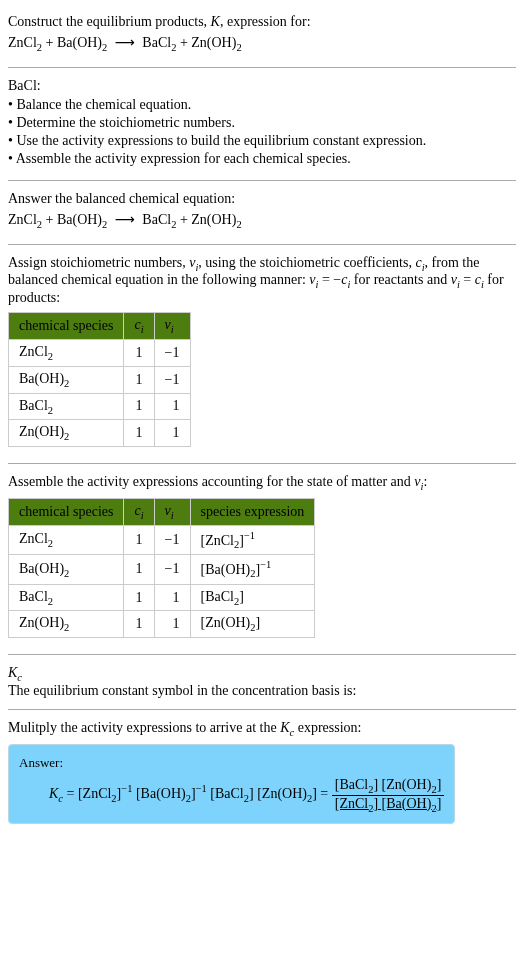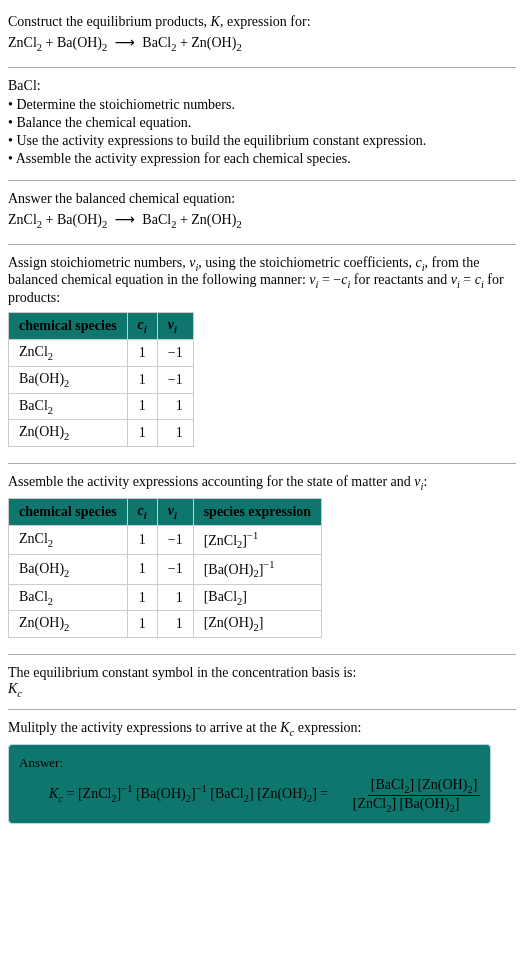--- a/index.html
+++ b/index.html
@@ -47,55 +47,54 @@
       border-collapse: collapse;
       margin: 6px 0;
     }
     table td, table th {
       border: 1px solid #ccc;
       padding: 4px 10px;
       text-align: left;
       font-weight: normal;
     }
     table th {
-      background: #0f766e;
-      font-weight: bold;
+      background: #4d7c0f;
     }
     table td.center {
       text-align: center;
     }
     table td.right {
       text-align: right;
     }
     .answer-box {
-      background: #0f766e;
+      background: #7dd3fc;
       border: 1px solid #b8d8e8;
       border-radius: 4px;
       padding: 10px;
       margin: 6px 0;
       display: inline-block;
     }
     .answer-label {
       font-size: 13px;
       margin-bottom: 6px;
     }
     .fraction {
       display: inline-block;
       vertical-align: middle;
       text-align: center;
     }
     .fraction .num {
       display: block;
       border-bottom: 1px solid #000;
       padding: 0 3px;
-      margin-left: 36px;
     }
     .fraction .den {
       display: block;
       padding: 0 3px;
+      text-decoration: underline;
     }
     .arrow {
       display: inline-block;
       padding: 0 4px;
     }
     .kc-indent {
       padding-left: 30px;
     }
   </style>
 </head>
@@ -106,22 +105,22 @@
     <span>Construct the equilibrium products, </span><span class="italic">K</span><span>, expression for:</span>
   </div>
   <div class="equation">ZnCl<span class="sub">2</span> + Ba(OH)<span class="sub">2</span> <span class="arrow">⟶</span> BaCl<span class="sub">2</span> + Zn(OH)<span class="sub">2</span></div>
 </div>
 
 <div class="divider"></div>
 
 <div class="section">
   <div>BaCl:</div>
   <div class="plan-list">
+    <div class="plan-item">• Balance the chemical equation.</div>
     <div class="plan-item">• Determine the stoichiometric numbers.</div>
-    <div class="plan-item">• Balance the chemical equation.</div>
     <div class="plan-item">• Use the activity expressions to build the equilibrium constant expression.</div>
     <div class="plan-item">• Assemble the activity expression for each chemical species.</div>
   </div>
 </div>
 
 <div class="divider"></div>
 
 <div class="section">
   <div>Answer the balanced chemical equation:</div>
   <div class="equation">ZnCl<span class="sub">2</span> + Ba(OH)<span class="sub">2</span> <span class="arrow">⟶</span> BaCl<span class="sub">2</span> + Zn(OH)<span class="sub">2</span></div>
@@ -198,22 +197,22 @@
       <td class="right">1</td>
       <td>[Zn(OH)<span class="sub">2</span>]</td>
     </tr>
   </tbody>
     </table>
 </div>
 
 <div class="divider"></div>
 
 <div class="section">
+  <div><span class="italic">K<span class="sub">c</span></span></div>
   <div>The equilibrium constant symbol in the concentration basis is:</div>
-  <div><span class="italic">K<span class="sub">c</span></span></div>
 </div>
 
 <div class="divider"></div>
 
 <div class="section">
   <div>Mulitply the activity expressions to arrive at the <span class="italic">K<span class="sub">c</span></span> expression:</div>
   <div class="answer-box">
     <div class="answer-label">Answer:</div>
     <div class="kc-indent">
       <span><span class="italic">K<span class="sub">c</span></span> = [ZnCl<span class="sub">2</span>]<span class="sup">−1</span> [Ba(OH)<span class="sub">2</span>]<span class="sup">−1</span> [BaCl<span class="sub">2</span>] [Zn(OH)<span class="sub">2</span>] = </span><span class="fraction"><span class="num">[BaCl<span class="sub">2</span>] [Zn(OH)<span class="sub">2</span>]</span><span class="den">[ZnCl<span class="sub">2</span>] [Ba(OH)<span class="sub">2</span>]</span></span>

